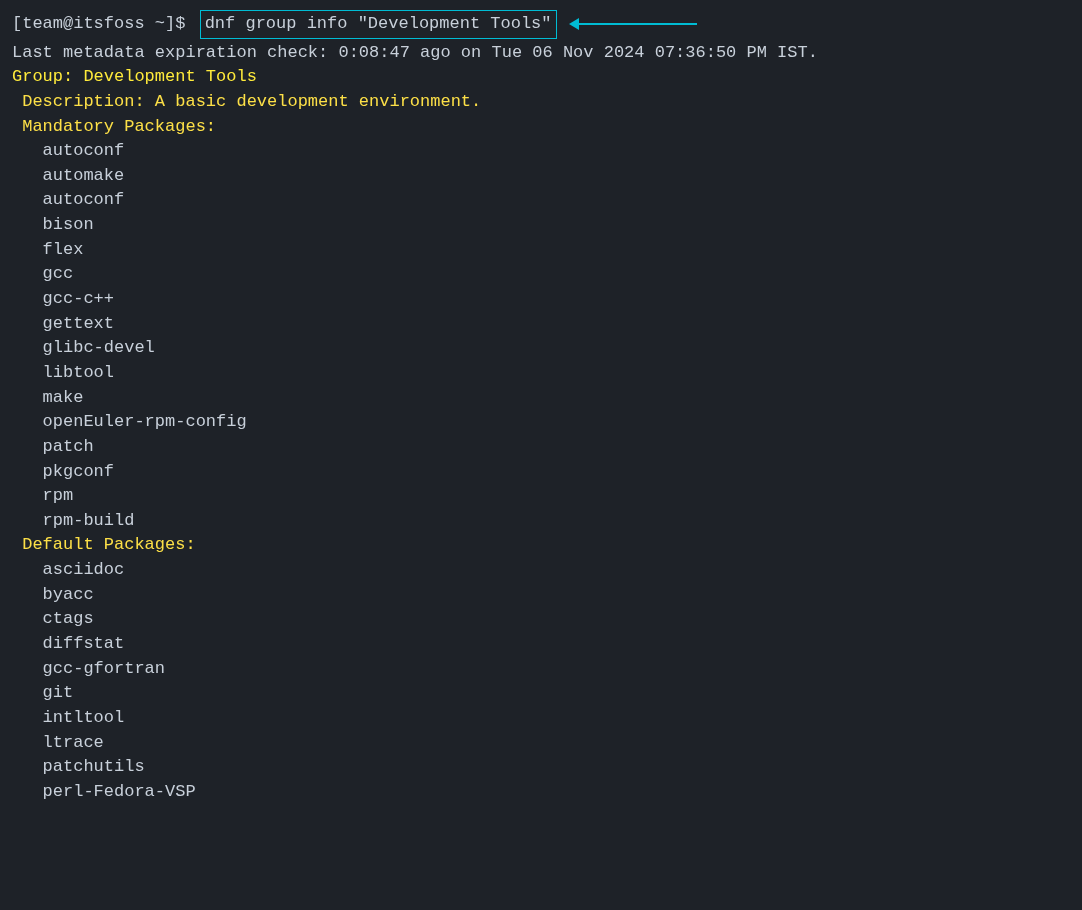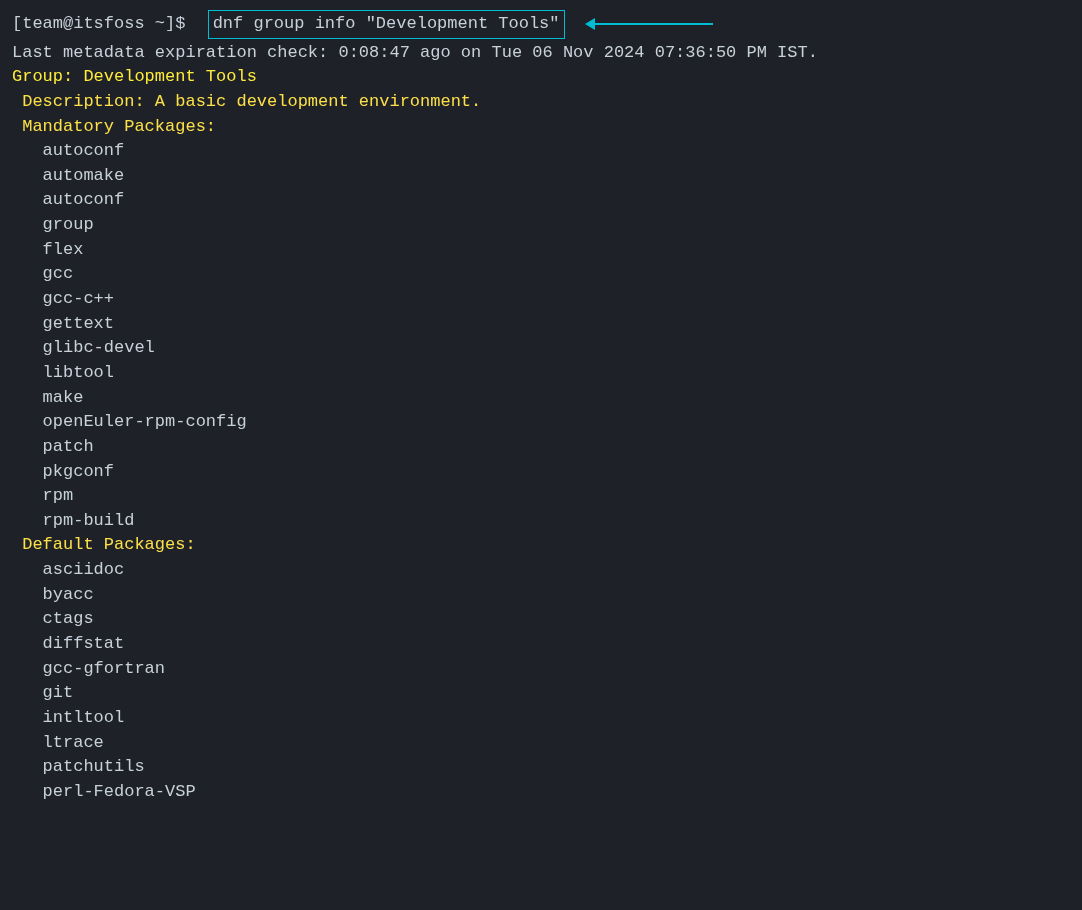--- a/index.html
+++ b/index.html
@@ -22,21 +22,21 @@
 
     .terminal {
       width: 100%;
       height: 100%;
       position: relative;
     }
 
     .prompt-line {
       display: flex;
       align-items: center;
-      gap: 12px;
+      gap: 4px;
       margin-bottom: 2px;
     }
 
     .prompt-text {
       color: #c8d0da;
       white-space: pre;
     }
 
     .command-box {
       display: inline-block;
@@ -110,21 +110,21 @@
   <div class="group-title">Group: Development Tools</div>
 
   <div class="section-line"> Description: A basic development environment.</div>
 
   <div class="section-line"> Mandatory Packages:</div>
 
   <div>
   <div class="package-line">   autoconf</div>
       <div class="package-line">   automake</div>
       <div class="package-line">   autoconf</div>
-      <div class="package-line">   group</div>
+      <div class="package-line">   bison</div>
       <div class="package-line">   flex</div>
       <div class="package-line">   gcc</div>
       <div class="package-line">   gcc-c++</div>
       <div class="package-line">   gettext</div>
       <div class="package-line">   glibc-devel</div>
       <div class="package-line">   libtool</div>
       <div class="package-line">   make</div>
       <div class="package-line">   openEuler-rpm-config</div>
       <div class="package-line">   patch</div>
       <div class="package-line">   pkgconf</div>

